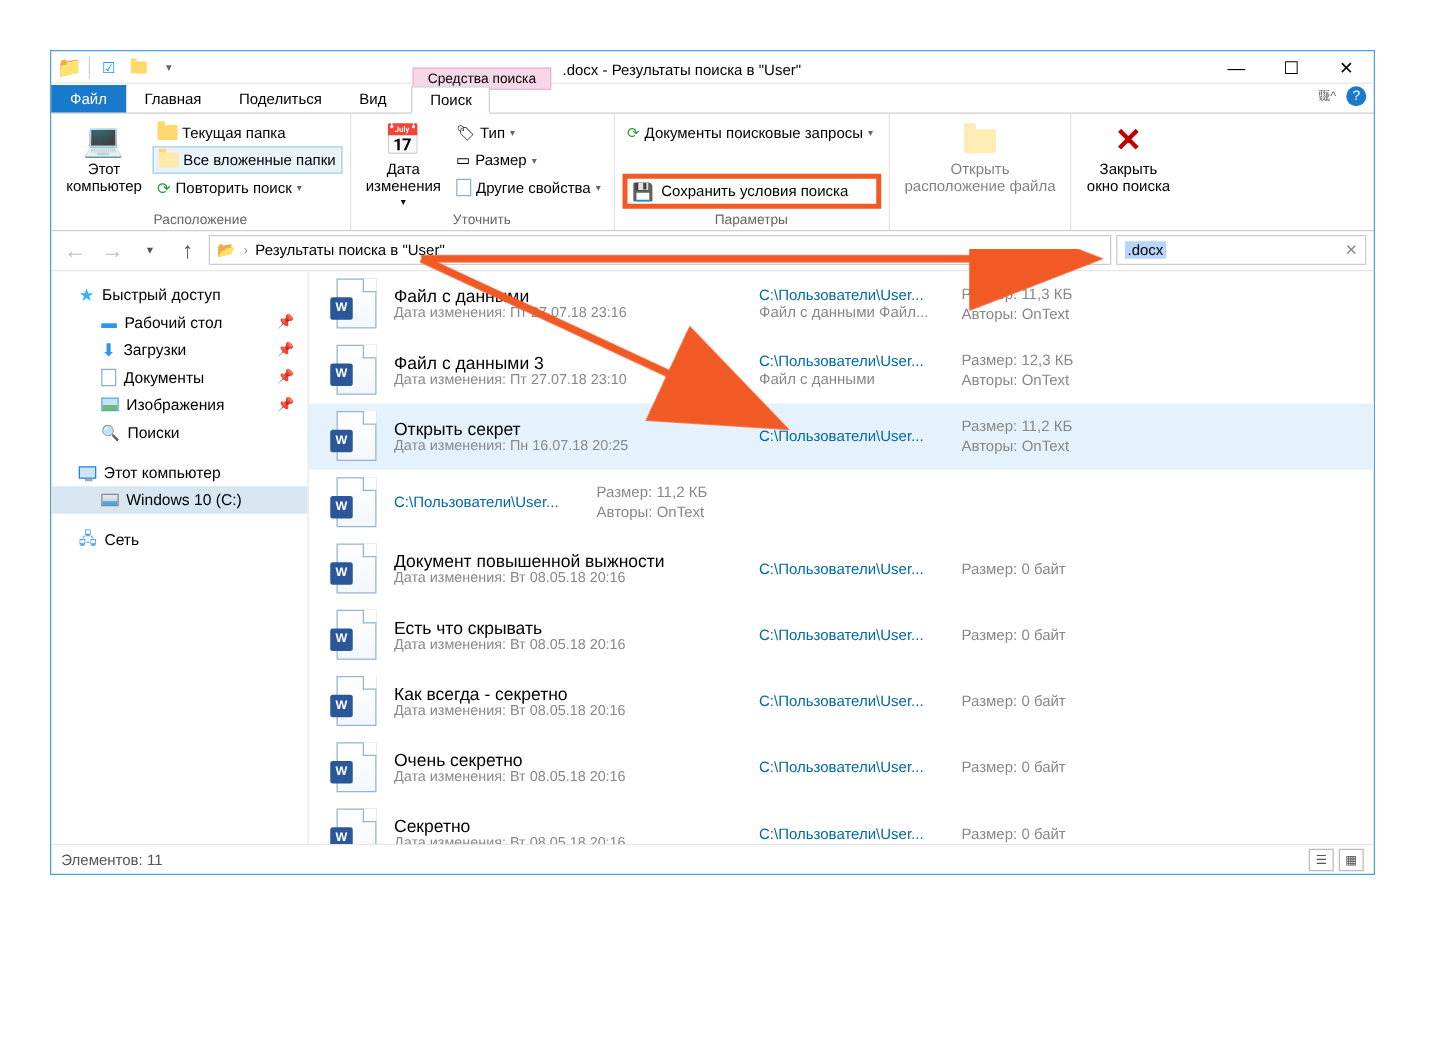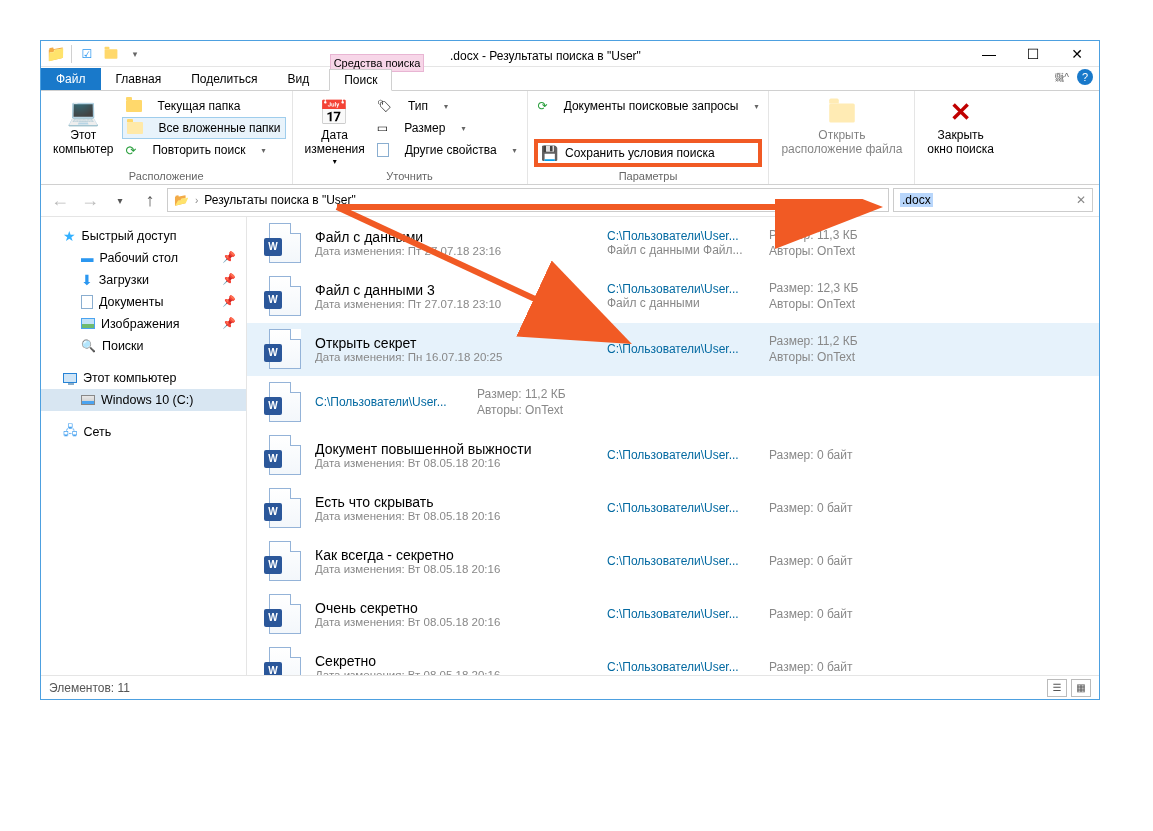--- a/index.html
+++ b/index.html
@@ -3,40 +3,40 @@
 <meta charset="utf-8">
 <style>
 * { box-sizing: border-box; margin: 0; padding: 0; font-family: "Segoe UI", Tahoma, sans-serif; }
 body { background: #fff; padding: 40px; }
 .window { width: 1060px; height: 660px; border: 1px solid #4da0e0; background: #fff; position: relative; display: flex; flex-direction: column; }
 .titlebar { height: 26px; display: flex; align-items: center; border-bottom: 1px solid #e5e5e5; position: relative; }
 .qat { display: flex; align-items: center; padding: 0 4px; gap: 2px; }
 .qat-item { width: 22px; height: 22px; display: flex; align-items: center; justify-content: center; }
 .qat-sep { width:1px; height:18px; background:#d0d0d0; margin:0 2px;}
 .title-contextual { position: relative; margin-left: 180px; }
-.title-contextual-label { position: absolute; top: 0; left: 0; width: 94px; text-align: center; font-size: 11px; background: #f7d6e8; border: 1px solid #e8b5d3; padding: 2px 0; }
+.title-contextual-label { position: absolute; top: 0; left: 0; width: 111px; text-align: center; font-size: 11px; background: #f7d6e8; border: 1px solid #e8b5d3; padding: 2px 0; }
 .title-text { font-size: 12px; color: #000; margin-left: 120px; padding-top: 5px;}
 .win-ctrl { position: absolute; right: 0; top: 0; display: flex; }
 .win-btn { width: 44px; height: 26px; display: flex; align-items: center; justify-content: center; font-size: 14px; color:#000; }
 
 .tabbar { height: 24px; display: flex; border-bottom: 1px solid #d0d0d0; align-items:flex-end; position:relative;}
 .tab { padding: 3px 14px; font-size: 12px; color: #000; border:1px solid transparent; }
 .tab.file { background: #1979ca; color: #fff; }
 .tab.active { border:1px solid #d0d0d0; border-bottom:1px solid #fff; background:#fff; margin-bottom:-1px; }
 .tab-search-ctx { margin-left: 4px; }
 .help-area { position:absolute; right:6px; top:2px; display:flex; align-items:center; gap:8px; font-size:12px; color:#666;}
 .help-circ { width:16px; height:16px; border-radius:50%; background:#1979ca; color:#fff; font-size:11px; display:flex; align-items:center; justify-content:center;}
 
 .ribbon { min-height: 92px; border-bottom: 1px solid #d0d0d0; display: flex; font-size: 12px; }
 .ribbon-group { border-right: 1px solid #e5e5e5; padding: 4px 6px 2px 6px; display:flex; flex-direction:column; justify-content:space-between;}
 .ribbon-group-title { font-size: 11px; color: #666; text-align: center; padding-top: 2px; }
 .ribbon-row { display:flex; align-items:flex-start; gap:2px; }
 .big-btn { display:flex; flex-direction:column; align-items:center; justify-content:center; padding:2px 6px; text-align:center; line-height:1.15; }
 .big-btn .icn { width:32px; height:32px; display:flex; align-items:center; justify-content:center; }
-.sm-btn { display:flex; align-items:center; gap:16px; padding:1px 4px; height:22px; white-space:nowrap;}
+.sm-btn { display:flex; align-items:center; gap:4px; padding:1px 4px; height:22px; white-space:nowrap;}
 .sm-btn.bordered { border:1px solid #9fcdec; background:#e8f3fb;}
 .fld-stack { display:flex; flex-direction:column; }
 .highlight-box { border:4px solid #f15a24; padding:2px 4px; display:flex; align-items:center; gap:6px; }
 
 .navbar { height: 32px; border-bottom: 1px solid #e5e5e5; display:flex; align-items:center; padding:0 6px; gap:4px; font-size:13px;}
 .nav-arrow { width:26px; height:26px; display:flex; align-items:center; justify-content:center; color:#555; font-size:18px;}
 .nav-arrow.disabled{color:#bbb;}
 .address { flex:1; border:1px solid #ccc; height:24px; display:flex; align-items:center; padding:0 6px; gap:6px; font-size:12px; position:relative;}
 .search-box { width:200px; border:1px solid #ccc; height:24px; display:flex; align-items:center; padding:0 6px; font-size:12px; justify-content:space-between;}
 .search-box .sel { background:#b8d6fb; padding:0 2px;}

